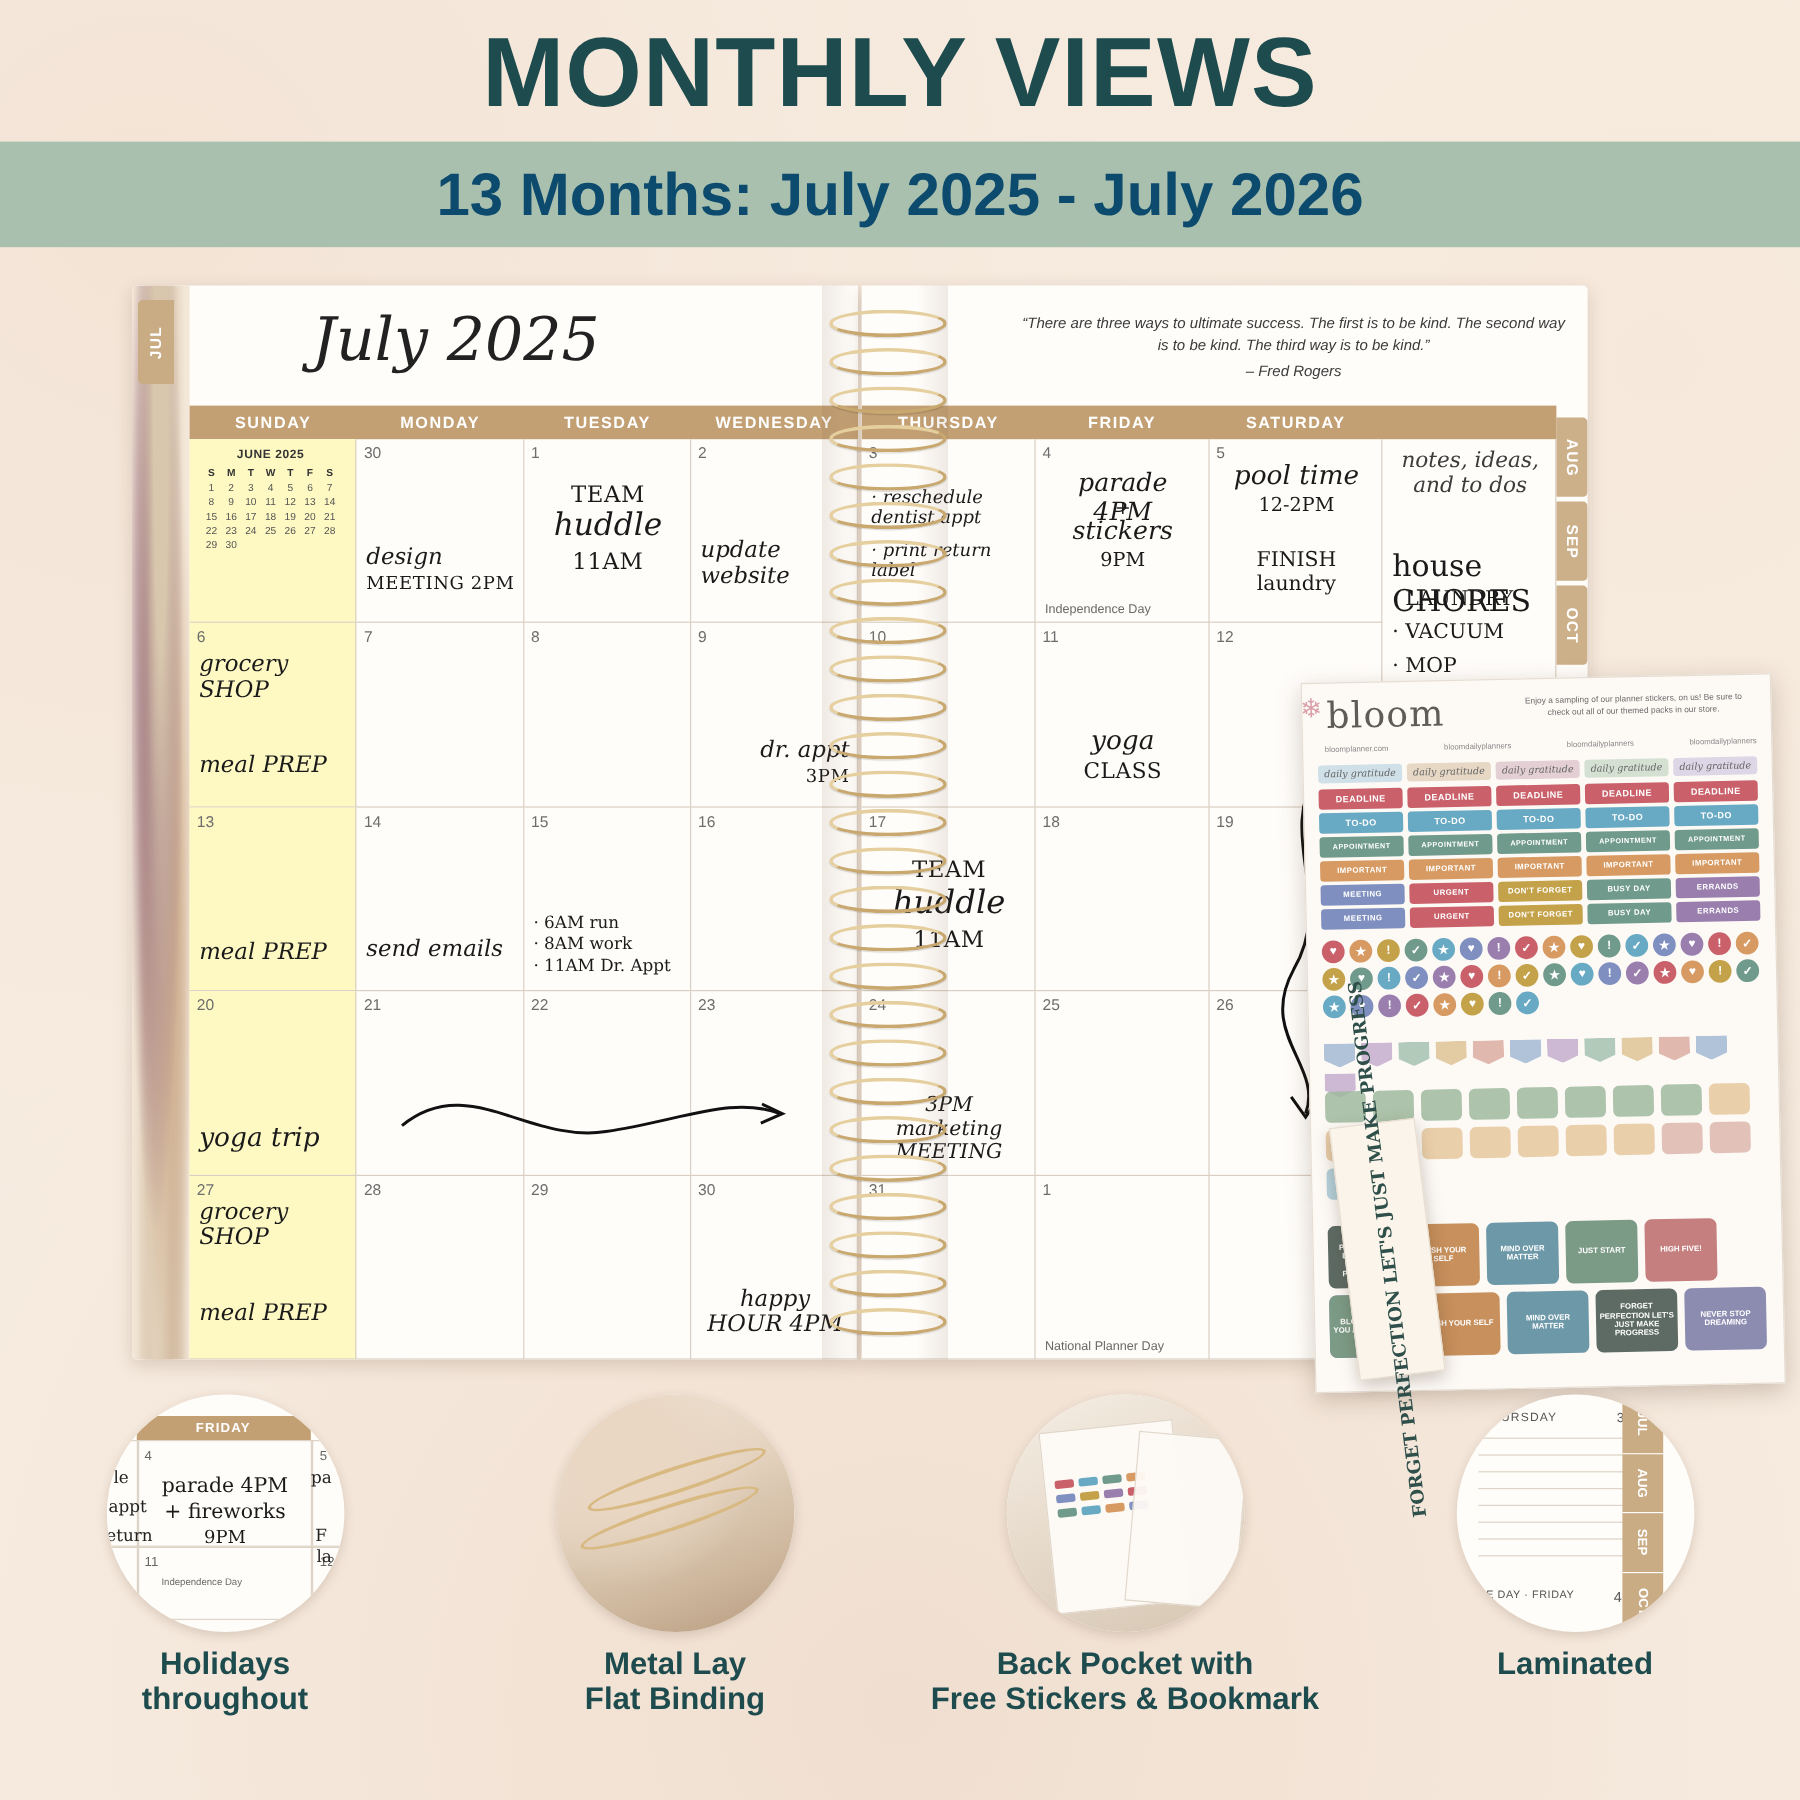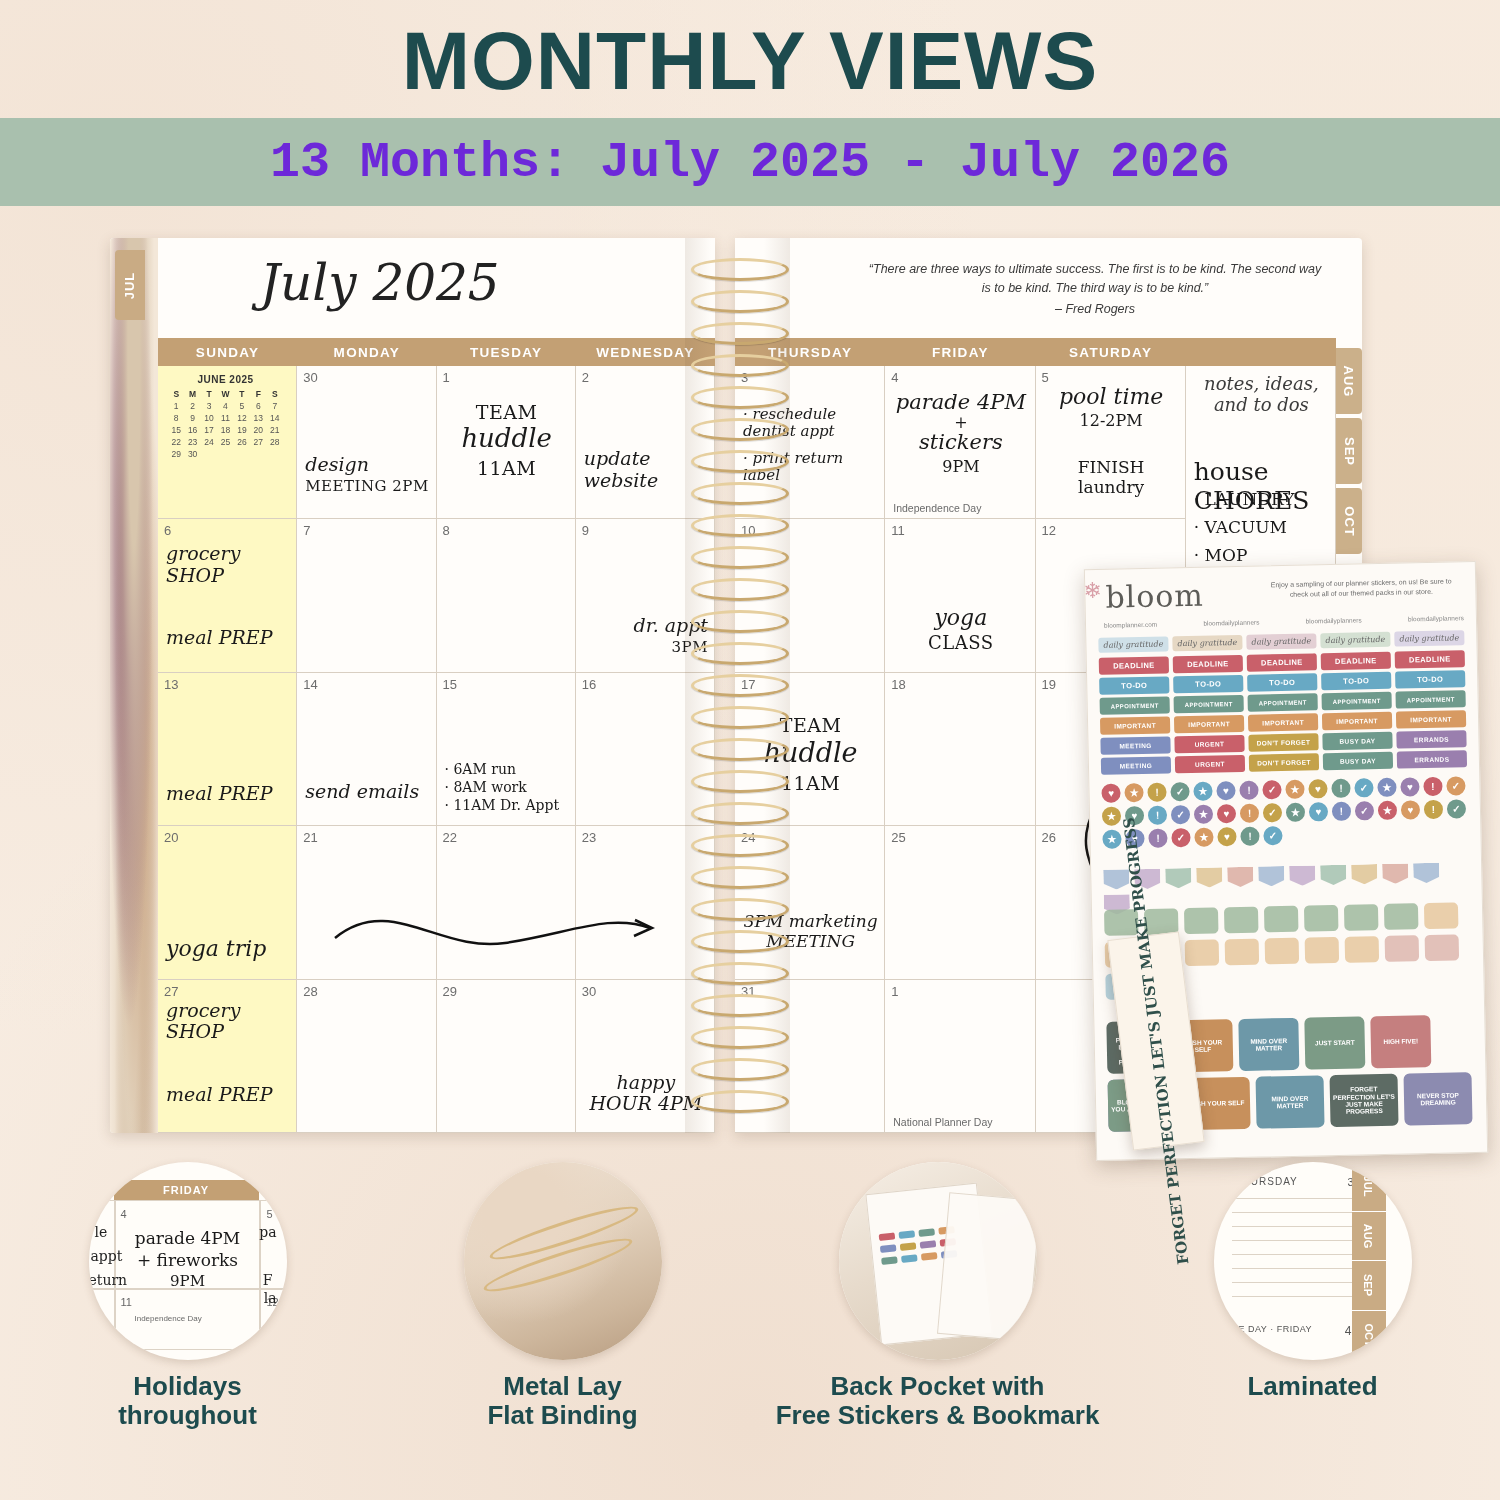--- a/index.html
+++ b/index.html
@@ -20,34 +20,34 @@
     font-size:82px;font-weight:bold;letter-spacing:1px;
     color:#1d4b4e;
     font-family:"Liberation Sans", sans-serif;
   }
   .subband{
     position:absolute;left:0;top:118px;width:100%;height:88px;
     background:#a9c0ae;
     display:flex;align-items:center;justify-content:center;
   }
   .subband .sub{
-    font-size:50px;font-weight:bold;color:#6d28d9;font-family:Liberation Mono, monospace;
+    font-size:50px;font-weight:bold;color:#0c4a6e;
   }
 
   
   .spread{
     position:absolute;left:110px;top:238px;width:1230px;height:895px;
   }
   .page{
     position:absolute;top:0;height:895px;background:#fffdfa;
     box-shadow:0 4px 14px rgba(90,60,40,.18);
     overflow:hidden;
   }
   .page.left{left:0;width:605px;border-radius:4px 0 0 4px;}
-  .page.right{left:625px;width:605px;border-radius:0 4px 4px 0;padding-left:22px;}
+  .page.right{left:608px;width:605px;border-radius:0 4px 4px 0;}
 
   
   .floral{
     position:absolute;left:0;top:0;width:48px;height:100%;
     background:
       radial-gradient(ellipse at 50% 12%, #d8c6ad 0 18%, rgba(216,198,173,0) 60%),
       radial-gradient(ellipse at 40% 34%, #8f6072 0 16%, rgba(143,96,114,0) 58%),
       radial-gradient(ellipse at 60% 56%, #cfae8e 0 17%, rgba(207,174,142,0) 60%),
       radial-gradient(ellipse at 45% 78%, #e2d2bc 0 18%, rgba(226,210,188,0) 60%),
       radial-gradient(ellipse at 55% 93%, #bfa183 0 15%, rgba(191,161,131,0) 58%),

